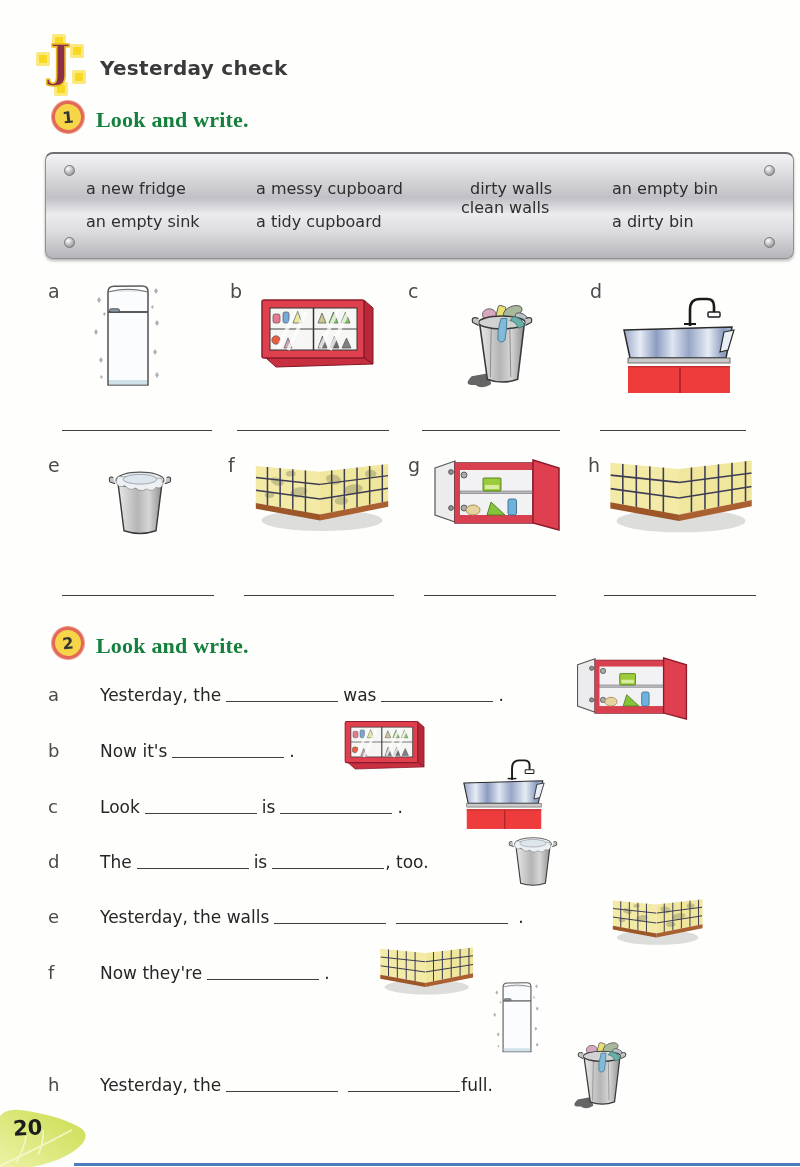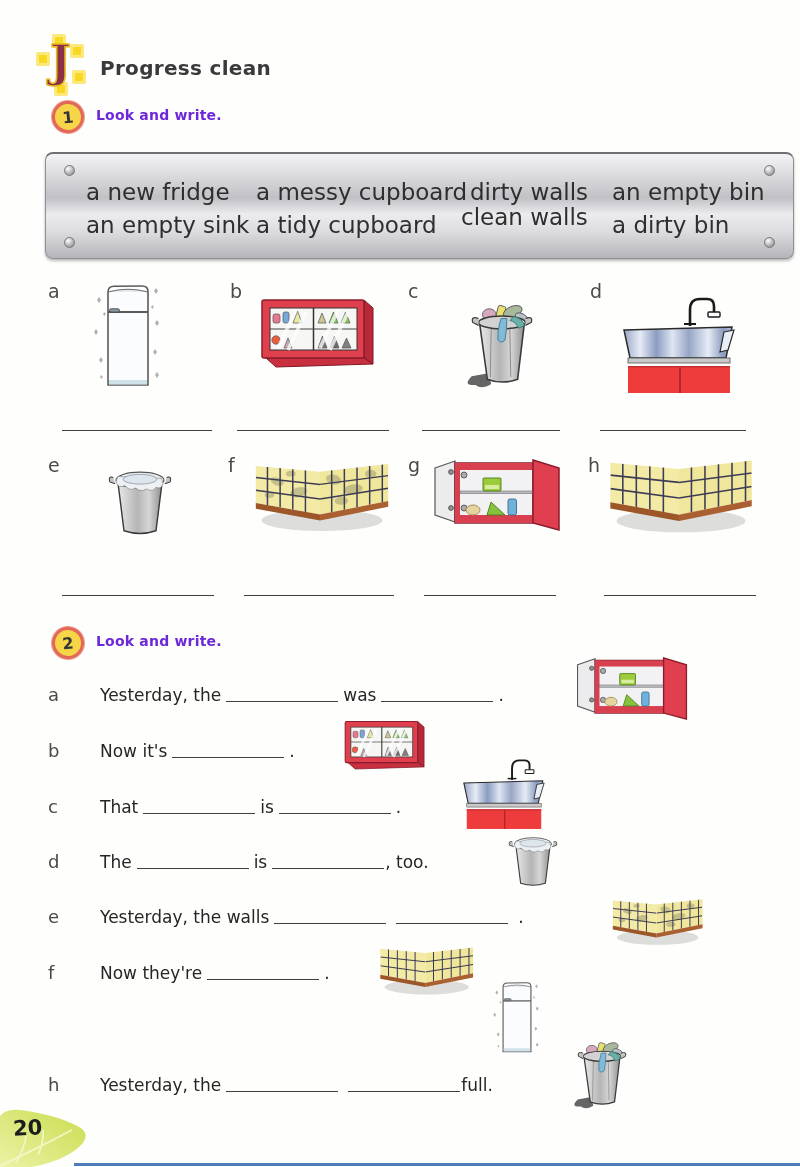--- a/index.html
+++ b/index.html
@@ -10,29 +10,29 @@
   .section-icon{position:absolute;left:34px;top:34px;width:58px;height:64px;}
   .sq{position:absolute;width:14px;height:14px;background:#f8d820;border-radius:3px;
       box-shadow:inset 0 0 0 3px #fce97e;}
   .j-letter{position:absolute;left:16px;top:2px;font-family:"DejaVu Serif","Liberation Serif",serif;
       font-weight:bold;font-size:44px;color:#8c3048;-webkit-text-stroke:1.5px #e8b820;
       text-shadow:0 0 2px #f3cf4d;}
   .page-title{position:absolute;left:100px;top:56px;font-size:20px;font-weight:bold;color:#3a3a3a;letter-spacing:.3px;}
   .badge{position:absolute;width:26px;height:26px;border-radius:50%;background:#f6d648;
       border:3px solid #e2685a;box-shadow:0 0 0 1px #f0a090;display:flex;align-items:center;justify-content:center;
       font-weight:bold;font-size:16px;color:#333;transform:rotate(-6deg);}
-  .instruction{position:absolute;font-size:14px;font-weight:bold;color:#6d28d9;letter-spacing:.2px;}
+  .instruction{position:absolute;font-size:22px;font-weight:bold;color:#15803d;letter-spacing:.2px;font-family:Liberation Serif, serif;}
 
   
   .plaque{position:absolute;left:45px;top:152px;width:747px;height:104px;border-radius:8px;
       background:linear-gradient(180deg,#f4f4f6 0%,#d4d4d8 26%,#c0c0c6 42%,#ececef 58%,#dcdce0 75%,#b4b4ba 100%);
       border:1px solid #8f8f93;border-top:2px solid #707074;box-shadow:0 2px 3px rgba(0,0,0,.28);}
   .screw{position:absolute;width:9px;height:9px;border-radius:50%;
       background:radial-gradient(circle at 35% 30%,#ffffff,#9a9a9e 75%);border:1px solid #77777b;}
-  .wb{position:absolute;font-size:23px;color:#2e2e2e;white-space:nowrap;text-align:center;}
+  .wb{position:absolute;font-size:16px;color:#2e2e2e;white-space:nowrap;text-align:center;}
 
   
   .i-letter{position:absolute;font-size:19px;color:#4a4a4a;}
   .write-line{position:absolute;height:0;border-top:1.7px solid #3f3f3f;}
   .img{position:absolute;}
 
   
   .s-row{position:absolute;left:48px;font-size:17px;color:#262626;white-space:nowrap;}
   .s-letter{display:inline-block;width:52px;color:#4a4a4a;font-size:18px;}
   .blank{display:inline-block;width:112px;height:3px;border-bottom:1.7px solid #3f3f3f;
@@ -257,39 +257,39 @@
 <div class="page">
 
   <div class="section-icon">
     <span class="sq" style="left:18px;top:0px"></span>
     <span class="sq" style="left:2px;top:18px"></span>
     <span class="sq" style="left:36px;top:10px"></span>
     <span class="sq" style="left:38px;top:36px"></span>
     <span class="sq" style="left:20px;top:48px"></span>
     <span class="j-letter">J</span>
   </div>
-  <div class="page-title">Progress clean</div>
+  <div class="page-title">Yesterday check</div>
 
   <div class="badge" style="left:52px;top:101px">
     <span>1</span>
   </div>
   <div class="instruction" style="left:96px;top:107px">Look and write.</div>
 
   <div class="plaque">
     <span class="screw" style="left:18px;top:11px"></span>
     <span class="screw" style="left:718px;top:11px"></span>
     <span class="screw" style="left:18px;top:83px"></span>
     <span class="screw" style="left:718px;top:83px"></span>
     <span class="wb" style="left:40px;top:25px">a new fridge</span>
     <span class="wb" style="left:210px;top:25px">a messy cupboard</span>
     <span class="wb" style="left:424px;top:25px">dirty walls</span>
     <span class="wb" style="left:566px;top:25px">an empty bin</span>
     <span class="wb" style="left:40px;top:58px">an empty sink</span>
     <span class="wb" style="left:210px;top:58px">a tidy cupboard</span>
-    <span class="wb" style="left:415px;top:50px">clean walls</span>
+    <span class="wb" style="left:415px;top:44px">clean walls</span>
     <span class="wb" style="left:566px;top:58px">a dirty bin</span>
   </div>
 
   <span class="i-letter" style="left:48px;top:280px">a</span>
   <span class="i-letter" style="left:230px;top:280px">b</span>
   <span class="i-letter" style="left:408px;top:280px">c</span>
   <span class="i-letter" style="left:590px;top:280px">d</span>
   <svg class="img" style="left:90px;top:282px" width="76" height="112">
       <use href="#sym-fridge"></use>
     </svg>
@@ -358,21 +358,21 @@
       <use href="#sym-bin-full"></use>
     </svg>
 
   <div class="s-row" style="top:684px">
     <span class="s-letter">a</span><span>Yesterday, the</span><span class="blank"></span><span>was</span><span class="blank"></span><span class="blank-end">.</span>
   </div>
   <div class="s-row" style="top:740px">
     <span class="s-letter">b</span><span>Now it's</span><span class="blank"></span><span>.</span>
   </div>
   <div class="s-row" style="top:796px">
-    <span class="s-letter">c</span><span>That</span><span class="blank"></span><span>is</span><span class="blank"></span><span>.</span>
+    <span class="s-letter">c</span><span>Look</span><span class="blank"></span><span>is</span><span class="blank"></span><span>.</span>
   </div>
   <div class="s-row" style="top:851px">
     <span class="s-letter">d</span><span>The</span><span class="blank"></span><span>is</span><span class="blank tight"></span><span>, too.</span>
   </div>
   <div class="s-row" style="top:906px">
     <span class="s-letter">e</span><span>Yesterday, the walls</span><span class="blank"></span><span class="blank"></span><span class="dot-sp">.</span>
   </div>
   <div class="s-row" style="top:962px">
     <span class="s-letter">f</span><span>Now they're</span><span class="blank"></span><span>.</span>
   </div>

